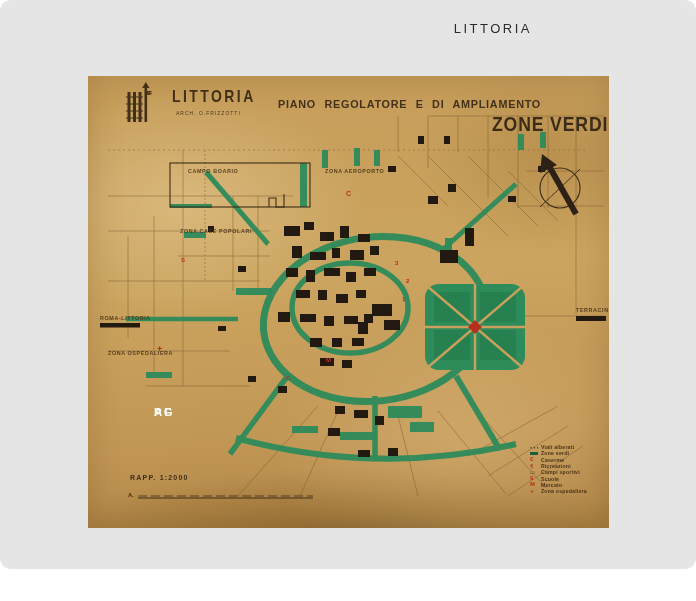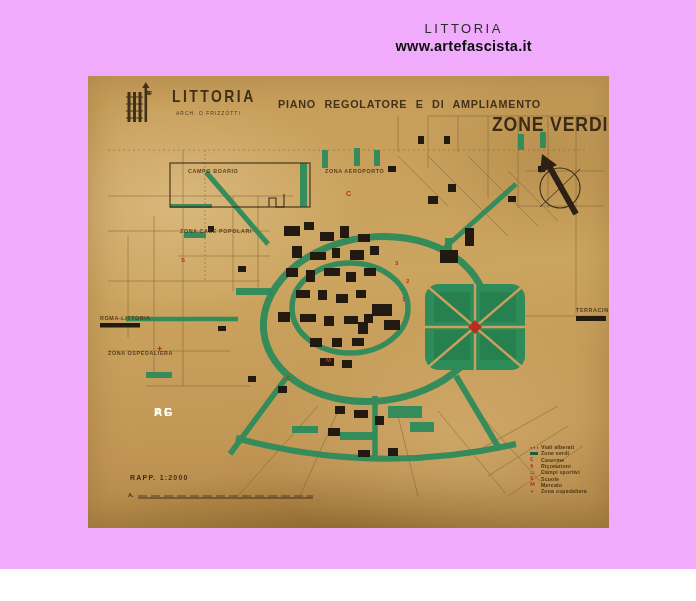--- a/index.html
+++ b/index.html
@@ -1,17 +1,17 @@
 <!DOCTYPE html>
 <html><head>
 <meta charset="utf-8">
 <style>
   html,body{margin:0;padding:0;background:#ffffff;width:696px;height:601px;overflow:hidden;
     font-family:"Liberation Sans",sans-serif;}
-  .page{position:relative;width:696px;height:569px;background:#f0abfc;}
+  .page{position:relative;width:696px;height:569px;background:#e5e5e5;border-radius:11px;}
 
   
   .site-header{position:absolute;top:21px;right:164px;text-align:center;color:#222;}
   .site-title{font-size:13px;letter-spacing:2.5px;font-weight:400;color:#2b2b2b;}
   .site-url{font-size:14.5px;font-weight:700;color:#0f0f0f;margin-top:2px;letter-spacing:.3px;}
 
   
   .photo{position:absolute;left:88px;top:76px;width:521px;height:452px;overflow:hidden;
     background:
       radial-gradient(ellipse 260px 160px at 18% 28%, rgba(255,238,196,.30), rgba(255,238,196,0) 70%),
@@ -50,21 +50,20 @@
   .legend-bar{position:static;display:inline-block;width:8px;height:2.6px;background:#1d5c3c;}
   .legend-label{position:static;font-size:5.2px;color:#4a3317;letter-spacing:.2px;white-space:nowrap;font-weight:600;}
 </style>
 </head>
 <body>
 
 <div class="page">
 
   <div class="site-header">
     <div class="site-title">LITTORIA</div>
-    <div class="site-url">www.artefascista.it</div>
   </div>
 
   <div class="photo">
 
     <svg class="map-art" width="521" height="452" viewBox="0 0 521 452">
       <g stroke="#7a5c30" stroke-width="0.8" opacity="0.6">
         <line x1="20" y1="74" x2="500" y2="74" stroke-dasharray="2 3"></line>
         <line x1="20" y1="120" x2="205" y2="120"></line>
         <line x1="20" y1="155" x2="182" y2="155"></line>
         <line x1="90" y1="180" x2="182" y2="180"></line>

